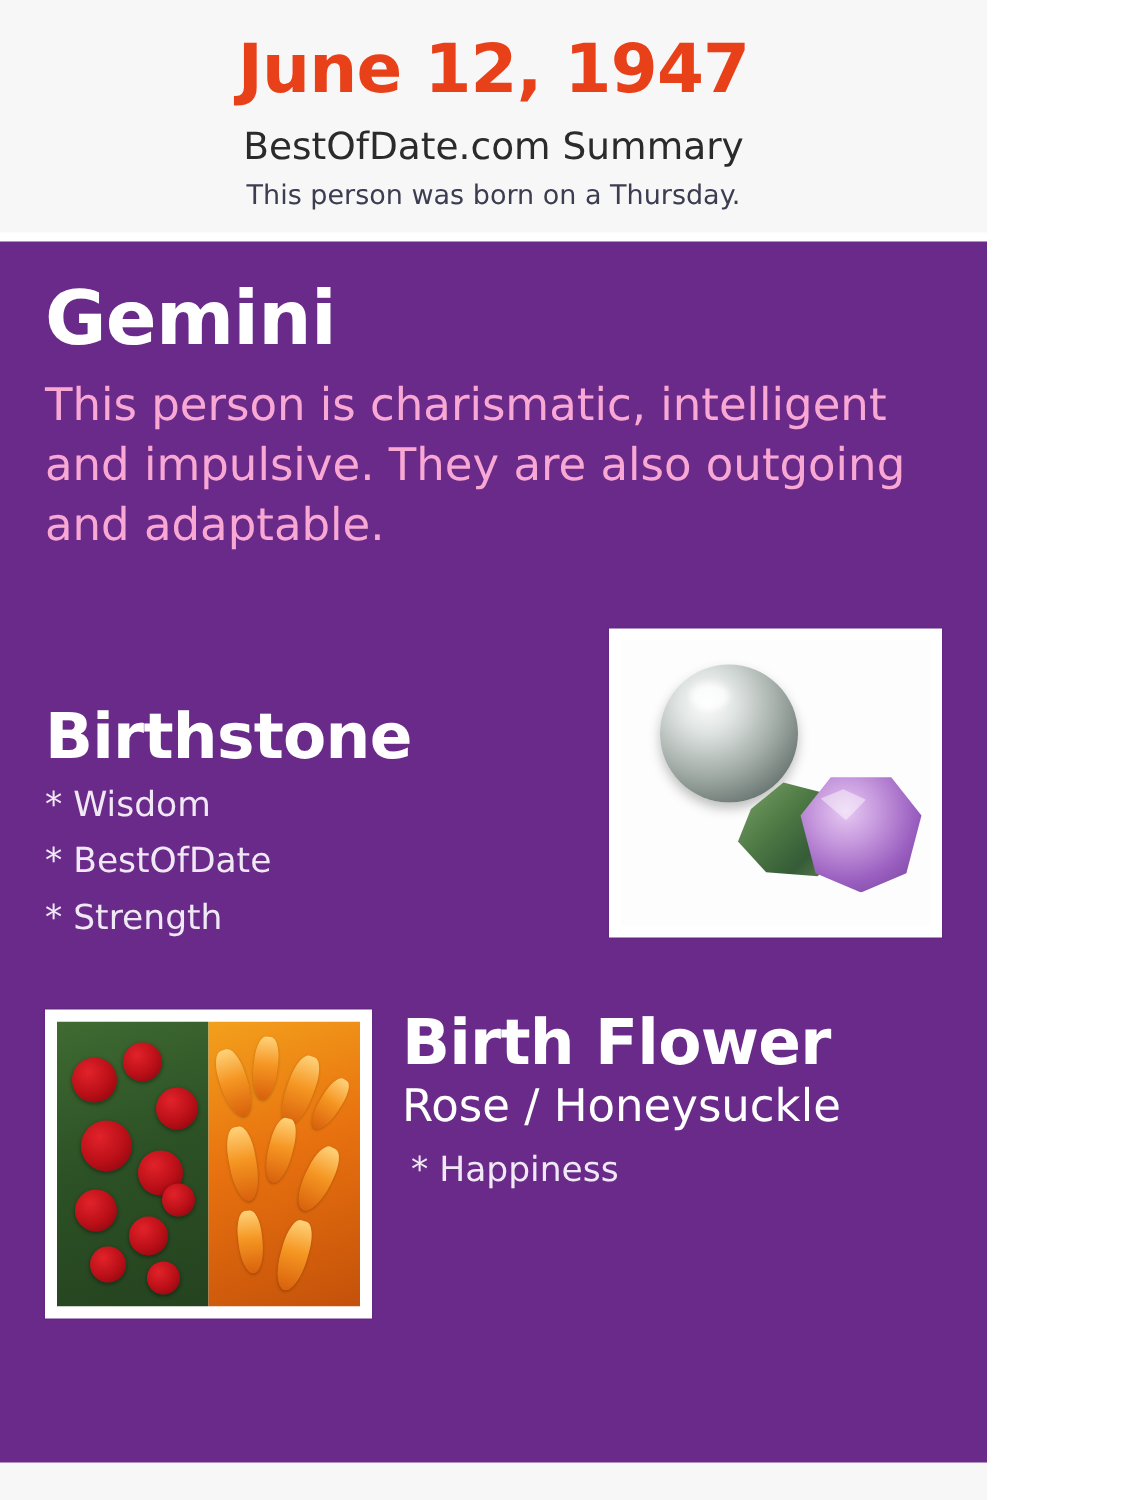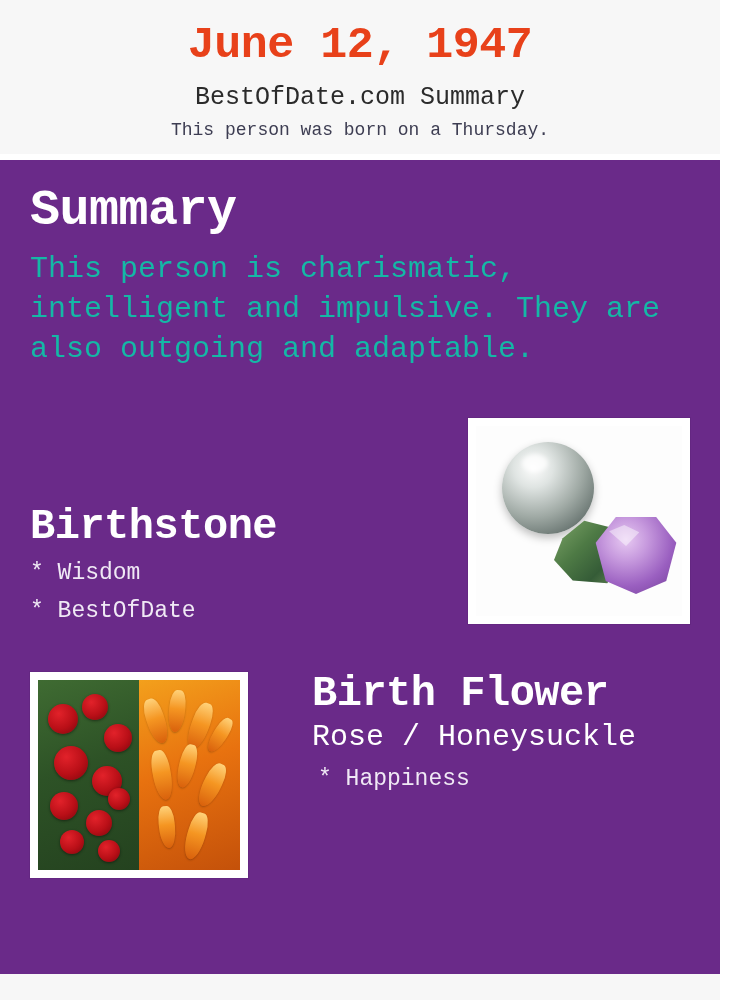--- a/index.html
+++ b/index.html
@@ -2,21 +2,21 @@
 <html><head>
 <meta charset="utf-8">
 <style>
   * { box-sizing: border-box; margin: 0; padding: 0; }
   html, body {
     width: 750px; height: 1000px;
     font-family: "DejaVu Sans", "Liberation Sans", sans-serif;
     background: #ffffff;
     overflow: hidden;
   }
-  .page { width: 720px; height: 1000px; position: relative; background: #f7f7f7; font-family: Liberation Mono, monospace; }
+  .page { width: 658px; height: 1000px; position: relative; background: #f7f7f7; }
 
   
   .header {
     background: #f7f7f7;
     padding: 22px 20px 14px 20px;
     text-align: center;
   }
   .date-title {
     color: #e8411a;
     font-size: 45px;
@@ -52,21 +52,21 @@
 
   .zodiac-name {
     color: #ffffff;
     font-size: 50px;
     font-weight: bold;
     line-height: 1;
     margin-bottom: 14px;
     letter-spacing: -0.5px;
   }
   .zodiac-desc {
-    color: #14b8a6;
+    color: #f9a8d4;
     font-size: 30px;
     line-height: 1.33;
     max-width: 680px;
   }
 
   
   .stone-row {
     display: flex;
     align-items: flex-end;
     margin-top: 42px;
@@ -140,21 +140,20 @@
     width: 36%; height: 26%;
     background: rgba(255,255,255,0.45);
     clip-path: polygon(0 30%, 50% 0, 100% 34%, 56% 100%);
   }
 
   
   .flower-row {
     display: flex;
     align-items: flex-start;
     margin-top: 48px;
-    gap: 44px;
   }
   .flower-frame { width: 218px; height: 206px; margin-right: 20px; flex: 0 0 auto; }
   .flower-img { width: 100%; height: 100%; display: flex; overflow: hidden; }
   .roses {
     width: 50%; height: 100%;
     position: relative;
     background: linear-gradient(160deg, #3f6b32 0%, #2d5226 45%, #24421f 100%);
     overflow: hidden;
   }
   .rose {
@@ -187,28 +186,29 @@
 
   <div class="header">
     <div class="date-title">June 12, 1947</div>
     <div class="site-summary">BestOfDate.com Summary</div>
     <div class="born-line">This person was born on a Thursday.</div>
   </div>
   <div class="header-divider"></div>
 
   <div class="body-panel">
 
-    <div class="zodiac-name">Summary</div>
+    <div class="zodiac-name">Gemini</div>
     <div class="zodiac-desc">This person is charismatic, intelligent and impulsive. They are also outgoing and adaptable.</div>
 
     <div class="stone-row">
       <div class="stone-text">
         <div class="section-title">Birthstone</div>
         <div class="trait">* Wisdom</div>
         <div class="trait">* BestOfDate</div>
+        <div class="trait">* Strength</div>
       </div>
       <div class="photo-frame stone-frame">
         <div class="stone-img">
           <div class="pearl"></div>
           <div class="rough"></div>
           <div class="gem"></div>
         </div>
       </div>
     </div>
 

